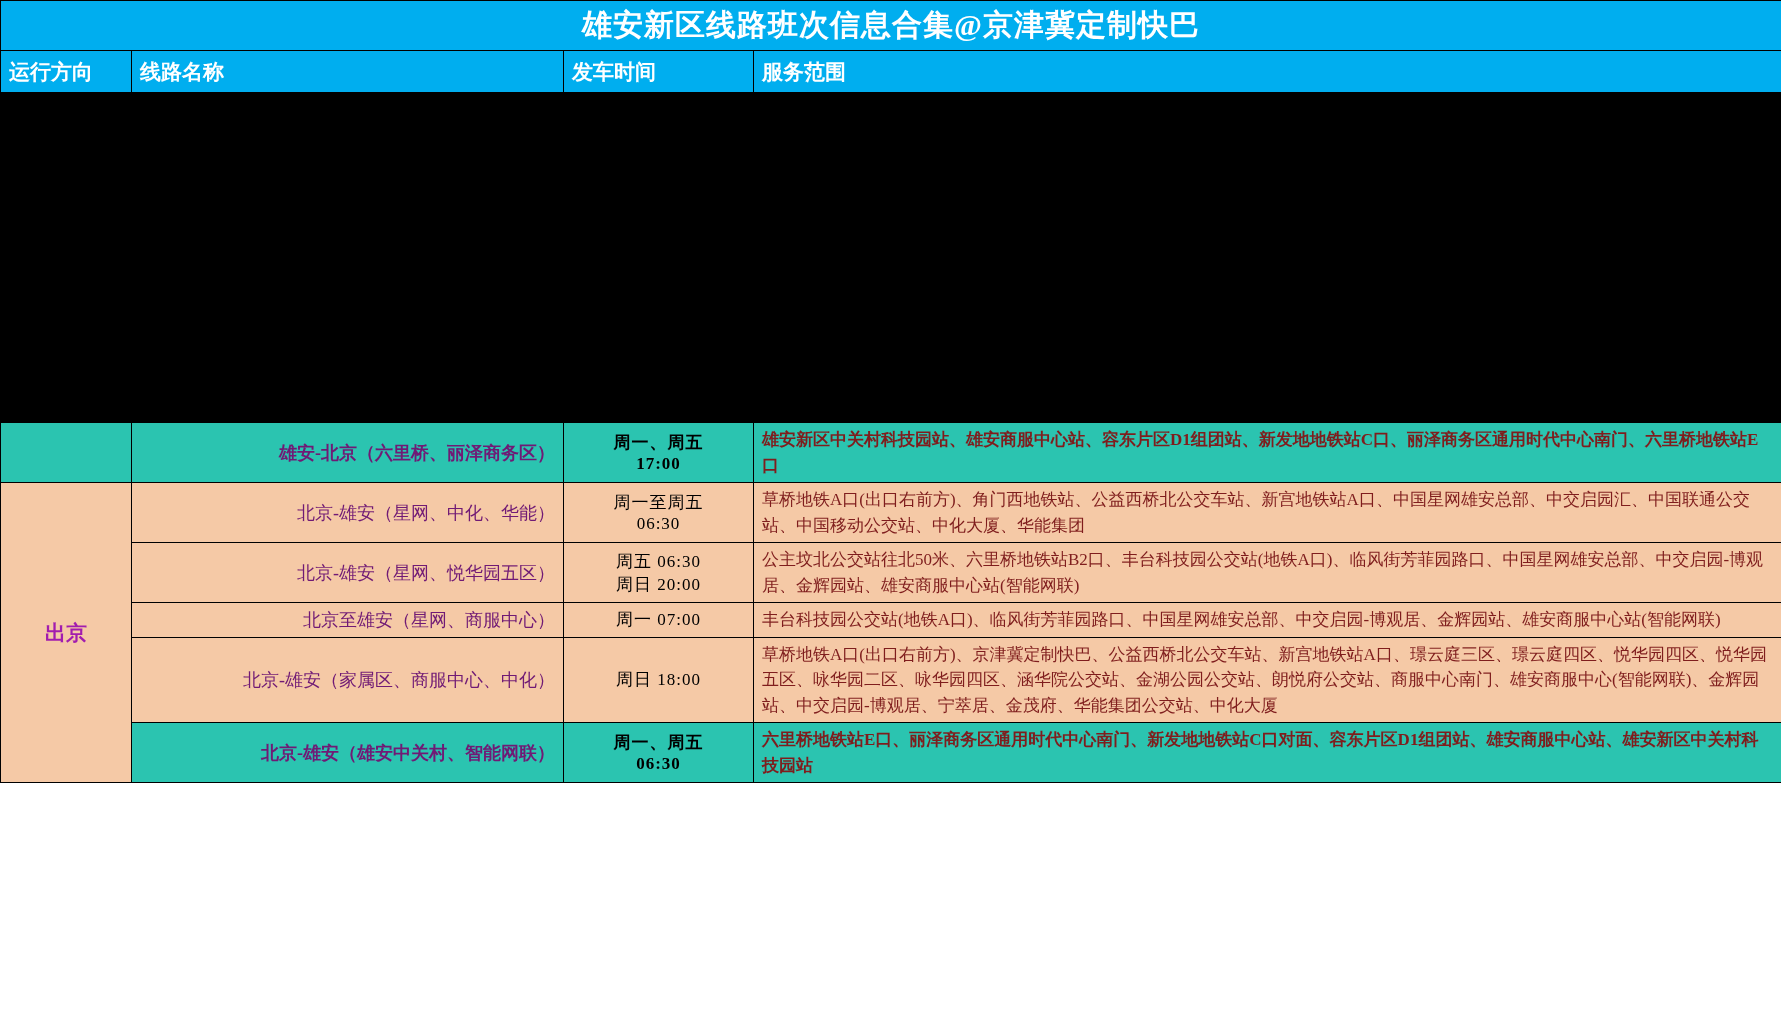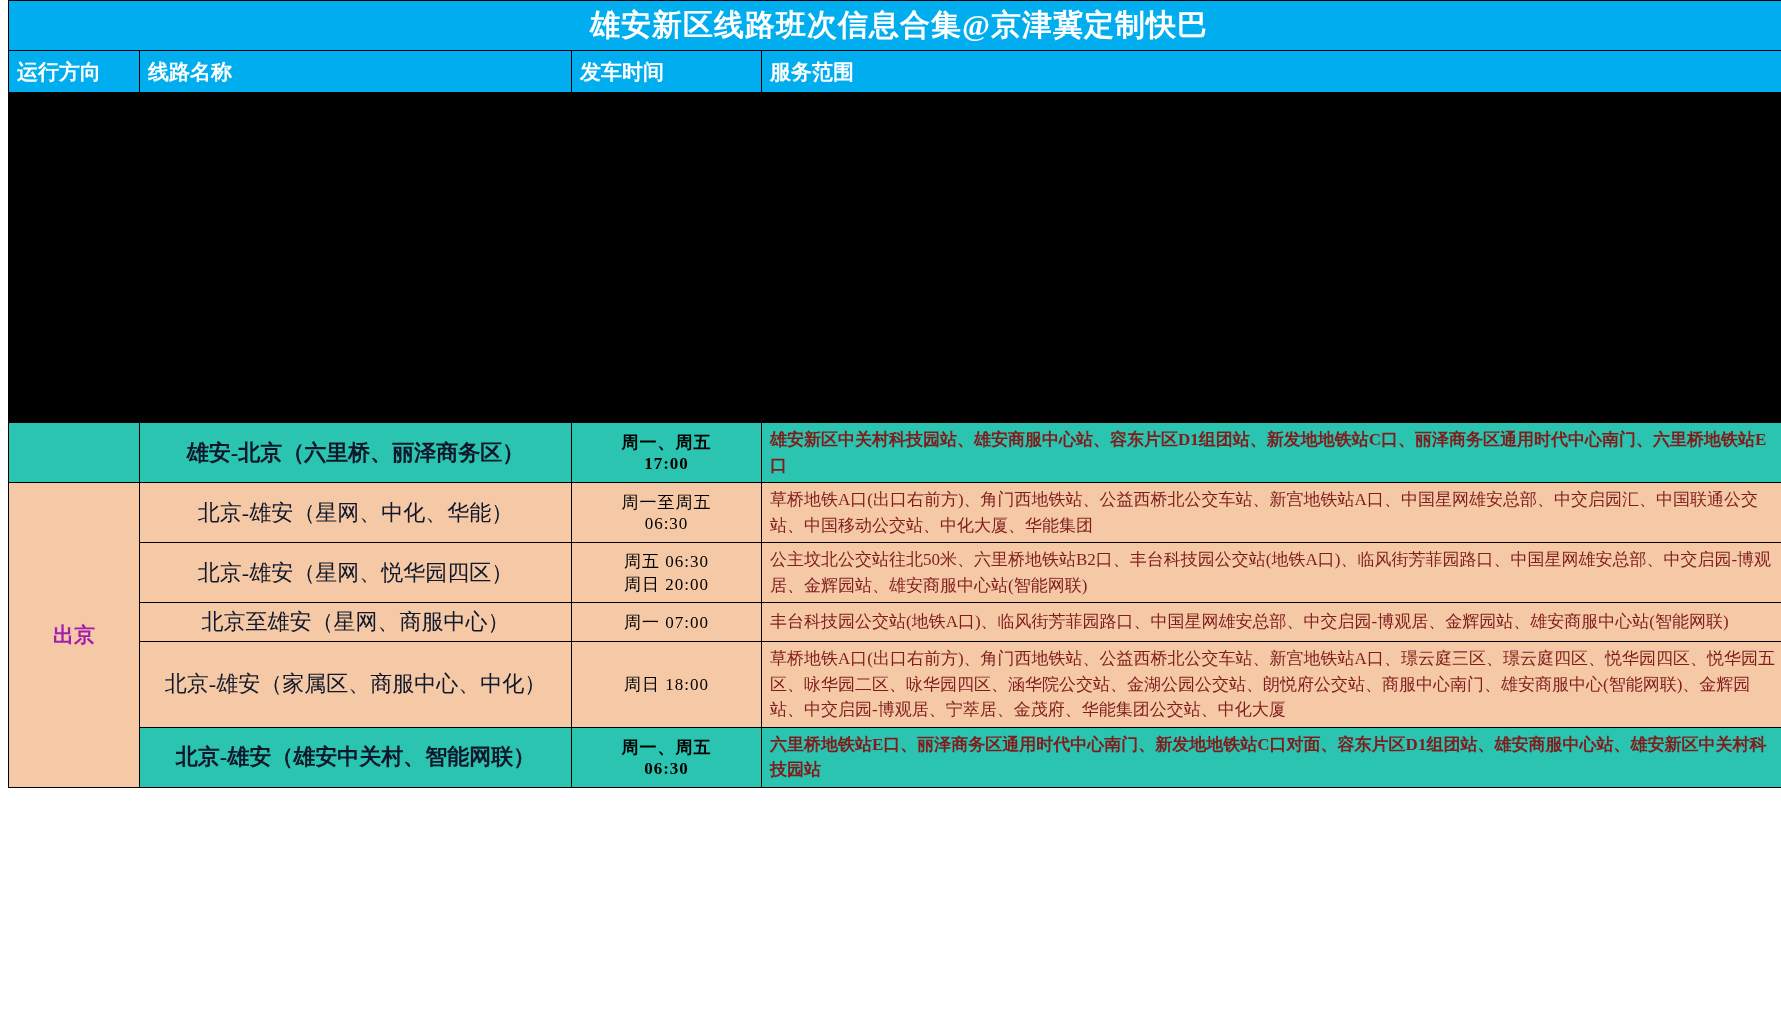--- a/index.html
+++ b/index.html
@@ -11,21 +11,20 @@
     width: 1781px;
     height: 1035px;
     font-family: "Liberation Serif", "DejaVu Serif", serif;
     overflow: hidden;
   }
   .sheet {
     width: 1734px;
     height: 1035px;
     position: relative;
     background: #ffffff;
-    margin-left: 8px;
   }
   table.main {
     border-collapse: collapse;
     table-layout: fixed;
     width: 1781px;
   }
   table.main td, table.main th {
     border: 1px solid #000000;
     vertical-align: middle;
     padding: 4px 8px;
@@ -63,23 +62,23 @@
     color: #a21caf;
     width: 131px;
   }
   .dir-cell-blank {
     background: #000000;
     border: 1px solid #000000;
     width: 131px;
   }
   .c-name {
     width: 432px;
-    font-size: 22px;
-    color: #0f172a;
-    text-align: center;
+    font-size: 18px;
+    color: #701a75;
+    text-align: right;
     padding-left: 12px;
   }
   .c-time {
     width: 190px;
     font-size: 17px;
     color: #000000;
     text-align: center;
     letter-spacing: 1px;
   }
   .c-range {
@@ -134,36 +133,36 @@
 
       <tr class="peach">
         <td class="dir-cell" rowspan="5">出京</td>
         <td class="c-name">北京-雄安（星网、中化、华能）</td>
         <td class="c-time nowrap-lines">周一至周五
 06:30</td>
         <td class="c-range">草桥地铁A口(出口右前方)、角门西地铁站、公益西桥北公交车站、新宫地铁站A口、中国星网雄安总部、中交启园汇、中国联通公交站、中国移动公交站、中化大厦、华能集团</td>
       </tr>
 
       <tr class="peach">
-        <td class="c-name">北京-雄安（星网、悦华园四区）</td>
+        <td class="c-name">北京-雄安（星网、悦华园五区）</td>
         <td class="c-time nowrap-lines">周五 06:30
 周日 20:00</td>
         <td class="c-range">公主坟北公交站往北50米、六里桥地铁站B2口、丰台科技园公交站(地铁A口)、临风街芳菲园路口、中国星网雄安总部、中交启园-博观居、金辉园站、雄安商服中心站(智能网联)</td>
       </tr>
 
       <tr class="peach">
         <td class="c-name">北京至雄安（星网、商服中心）</td>
         <td class="c-time nowrap-lines">周一 07:00</td>
         <td class="c-range">丰台科技园公交站(地铁A口)、临风街芳菲园路口、中国星网雄安总部、中交启园-博观居、金辉园站、雄安商服中心站(智能网联)</td>
       </tr>
 
       <tr class="peach">
         <td class="c-name">北京-雄安（家属区、商服中心、中化）</td>
         <td class="c-time nowrap-lines">周日 18:00</td>
-        <td class="c-range">草桥地铁A口(出口右前方)、角门西地铁站、公益西桥北公交车站、新宫地铁站A口、璟云庭三区、璟云庭四区、悦华园四区、悦华园五区、咏华园二区、咏华园四区、涵华院公交站、金湖公园公交站、朗悦府公交站、商服中心南门、雄安商服中心(智能网联)、金辉园站、中交启园-博观居、宁萃居、金茂府、华能集团公交站、中化大厦</td>
+        <td class="c-range">草桥地铁A口(出口右前方)、京津冀定制快巴、公益西桥北公交车站、新宫地铁站A口、璟云庭三区、璟云庭四区、悦华园四区、悦华园五区、咏华园二区、咏华园四区、涵华院公交站、金湖公园公交站、朗悦府公交站、商服中心南门、雄安商服中心(智能网联)、金辉园站、中交启园-博观居、宁萃居、金茂府、华能集团公交站、中化大厦</td>
       </tr>
 
       <tr class="teal">
         <td class="c-name">北京-雄安（雄安中关村、智能网联）</td>
         <td class="c-time nowrap-lines">周一、周五
 06:30</td>
         <td class="c-range">六里桥地铁站E口、丽泽商务区通用时代中心南门、新发地地铁站C口对面、容东片区D1组团站、雄安商服中心站、雄安新区中关村科技园站</td>
       </tr>
     </tbody>
   </table>

